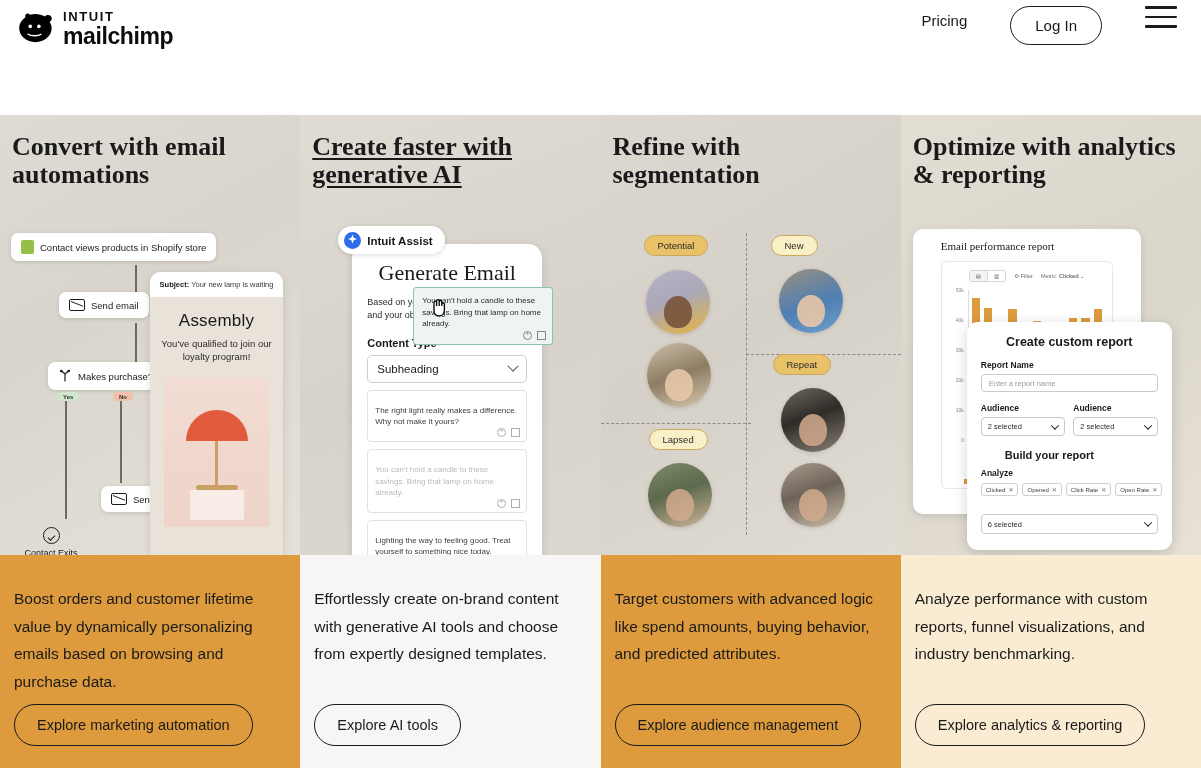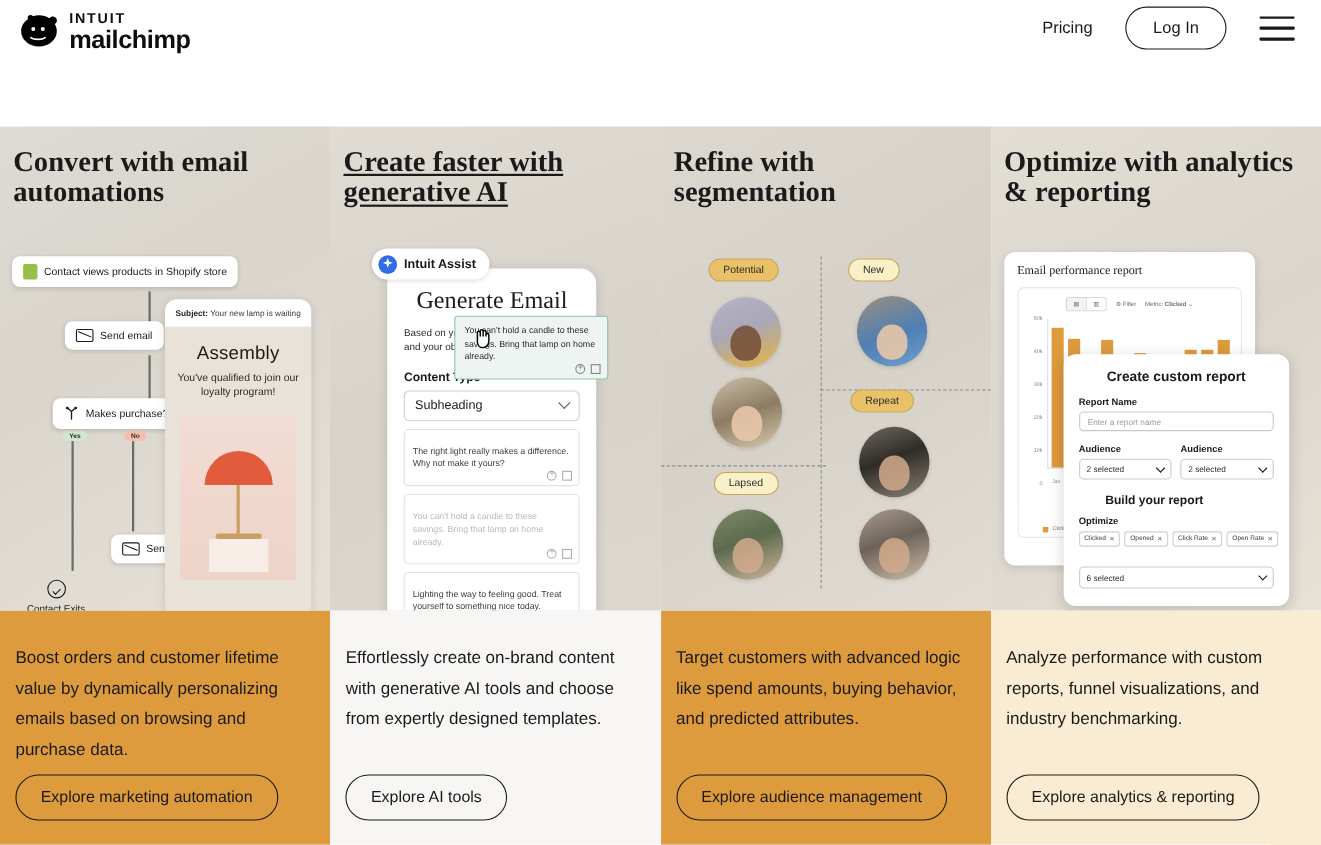--- a/index.html
+++ b/index.html
@@ -25,21 +25,21 @@
   .brand-intuit {
     font-size: 13px; font-weight: bold; letter-spacing: 1.6px;
     color: #0d0d0d; font-family: "Liberation Sans", sans-serif;
   }
   .brand-chimp {
     font-size: 23px; font-weight: bold; letter-spacing: -0.4px;
     color: #0d0d0d; margin-top: 2px;
   }
   .header-right {
     position: absolute; right: 24px; top: 6px;
-    display: flex; align-items: center; gap: 26px;
+    display: flex; gap: 39px;
   }
   .pricing-link {
     font-size: 15px; color: #1a1a1a; text-decoration: none;
     padding: 6px 4px; cursor: pointer;
   }
   .login-btn {
     font-size: 15px; color: #1a1a1a; background: transparent;
     border: 1.5px solid #1a1a1a; border-radius: 40px;
     padding: 10px 24px; cursor: pointer;
     font-family: "Liberation Sans", sans-serif;
@@ -209,21 +209,21 @@
   .av4 { left: 180px; top: 273px; background: linear-gradient(160deg,#6f6a60 0%,#2f2c28 45%,#8a8174 100%); }
   .av5 { left: 47px; top: 348px; background: linear-gradient(160deg,#7f8a6a 0%,#5c6a4d 45%,#cfb59c 100%); }
   .av6 { left: 180px; top: 348px; background: linear-gradient(160deg,#a89c8c 0%,#6d6359 45%,#cbbda9 100%); }
   .face { position:absolute; left:50%; top:40%; width:28px; height:32px; margin-left:-14px; border-radius:50% 50% 45% 45%; background: rgba(210,170,140,.85); }
   .face.dark { background: rgba(120,82,58,.9); }
   .face.light{ background: rgba(231,198,170,.9); }
 
   
   .rep-card {
     position:absolute; left: 12px; top: 114px; width: 228px; height: 285px;
-    background:#fff; border-radius: 10px; box-shadow: 0 2px 8px rgba(0,0,0,.12); padding: 11px 12px;
+    background:#fff; border-radius: 10px; box-shadow: 0 2px 8px rgba(0,0,0,.12); padding: 11px 28px;
   }
   .rep-title { font-family:"Liberation Serif", serif; font-size: 11px; color:#1a1a1a; }
   .rep-inner { margin-top: 9px; border:1px solid #e8e8e8; border-radius: 6px; height: 228px; padding: 8px 7px; position:relative; }
   .rep-toolbar { display:flex; align-items:center; gap:8px; justify-content:center; font-size:5.5px; color:#6b6b6b; }
   .tb-seg { display:flex; border:1px solid #d6d6d6; border-radius:3px; overflow:hidden; }
   .tb-seg span { padding: 2px 6px; background:#f3f3f3; }
   .tb-seg span+span { border-left:1px solid #d6d6d6; background:#fff; }
   .chart-wrap { position:absolute; left: 8px; right: 7px; top: 28px; height: 150px; }
   .y-axis { position:absolute; left:0; top:0; bottom:0; width: 16px; }
   .y-tick { position:absolute; right:2px; font-size:5px; color:#8a8a8a; transform: translateY(-50%); }
@@ -533,21 +533,21 @@
           <div class="m-col">
             <div class="m-label">Audience</div>
             <div class="m-select">
               <span>2 selected</span>
               <i class="chev-s"></i>
             </div>
           </div>
         </div>
 
         <div class="m-h2">Build your report</div>
-        <div class="m-label" style="margin-top:7px">Optimize</div>
+        <div class="m-label" style="margin-top:7px">Analyze</div>
         <div class="chips">
             <span class="chip">
               <span>Clicked</span>
               <em>✕</em>
             </span>
             <span class="chip">
               <span>Opened</span>
               <em>✕</em>
             </span>
             <span class="chip">

